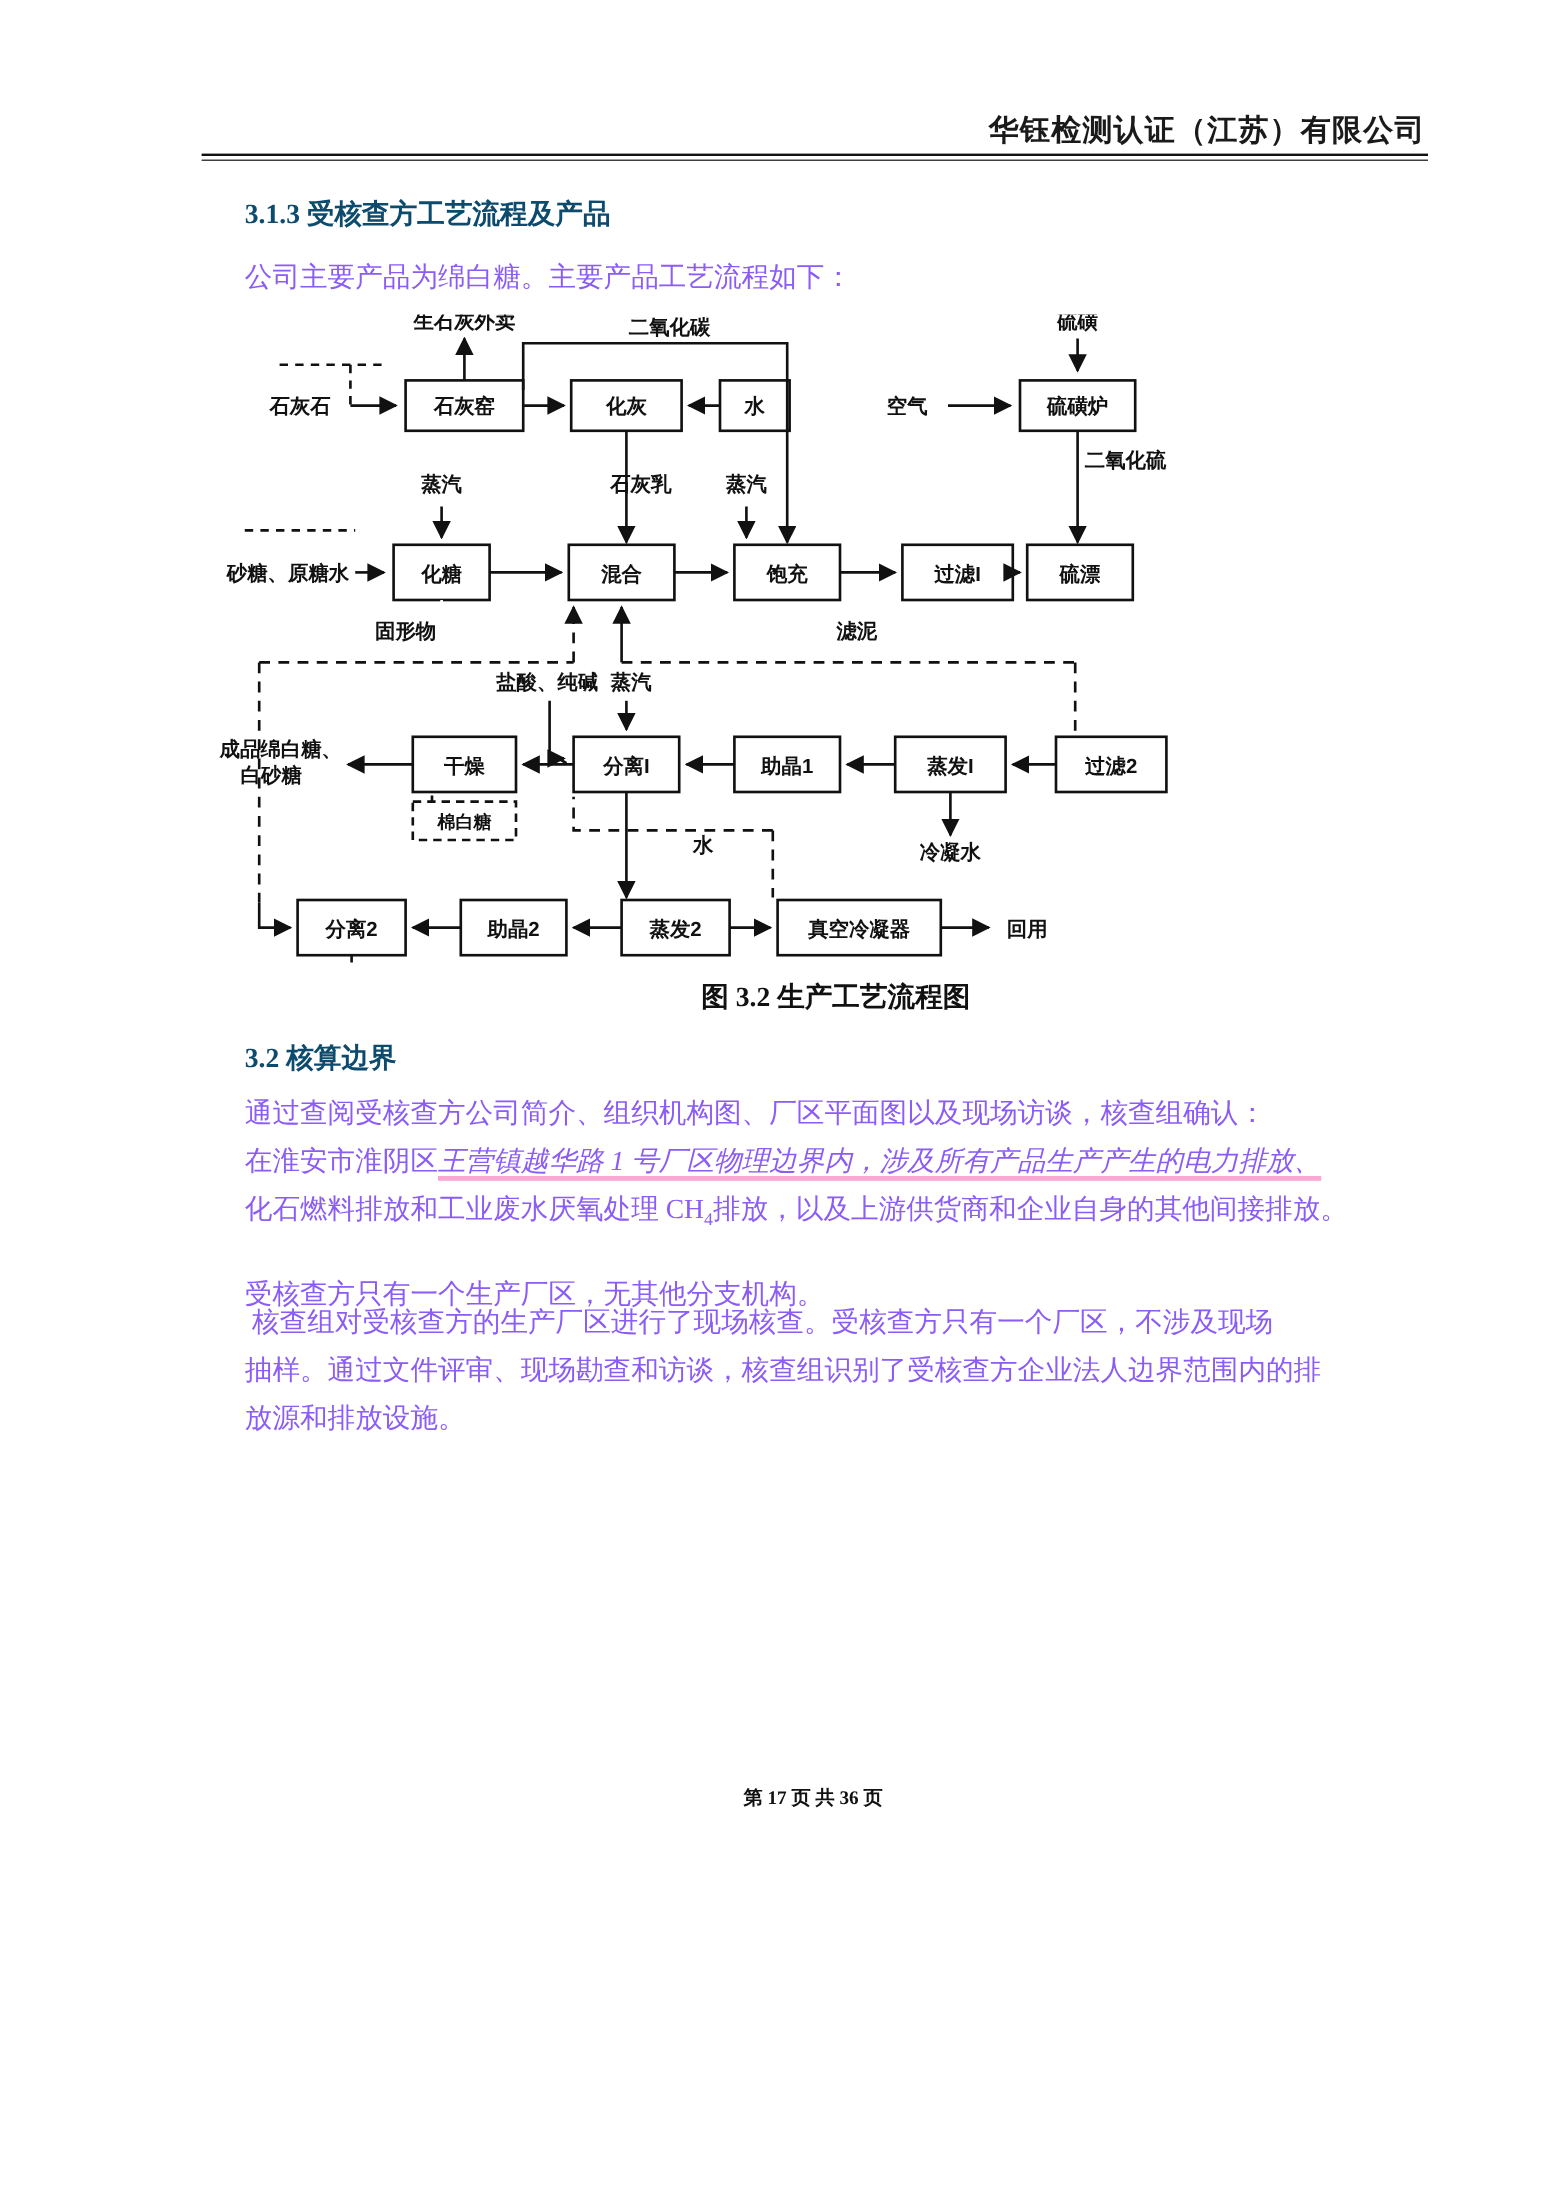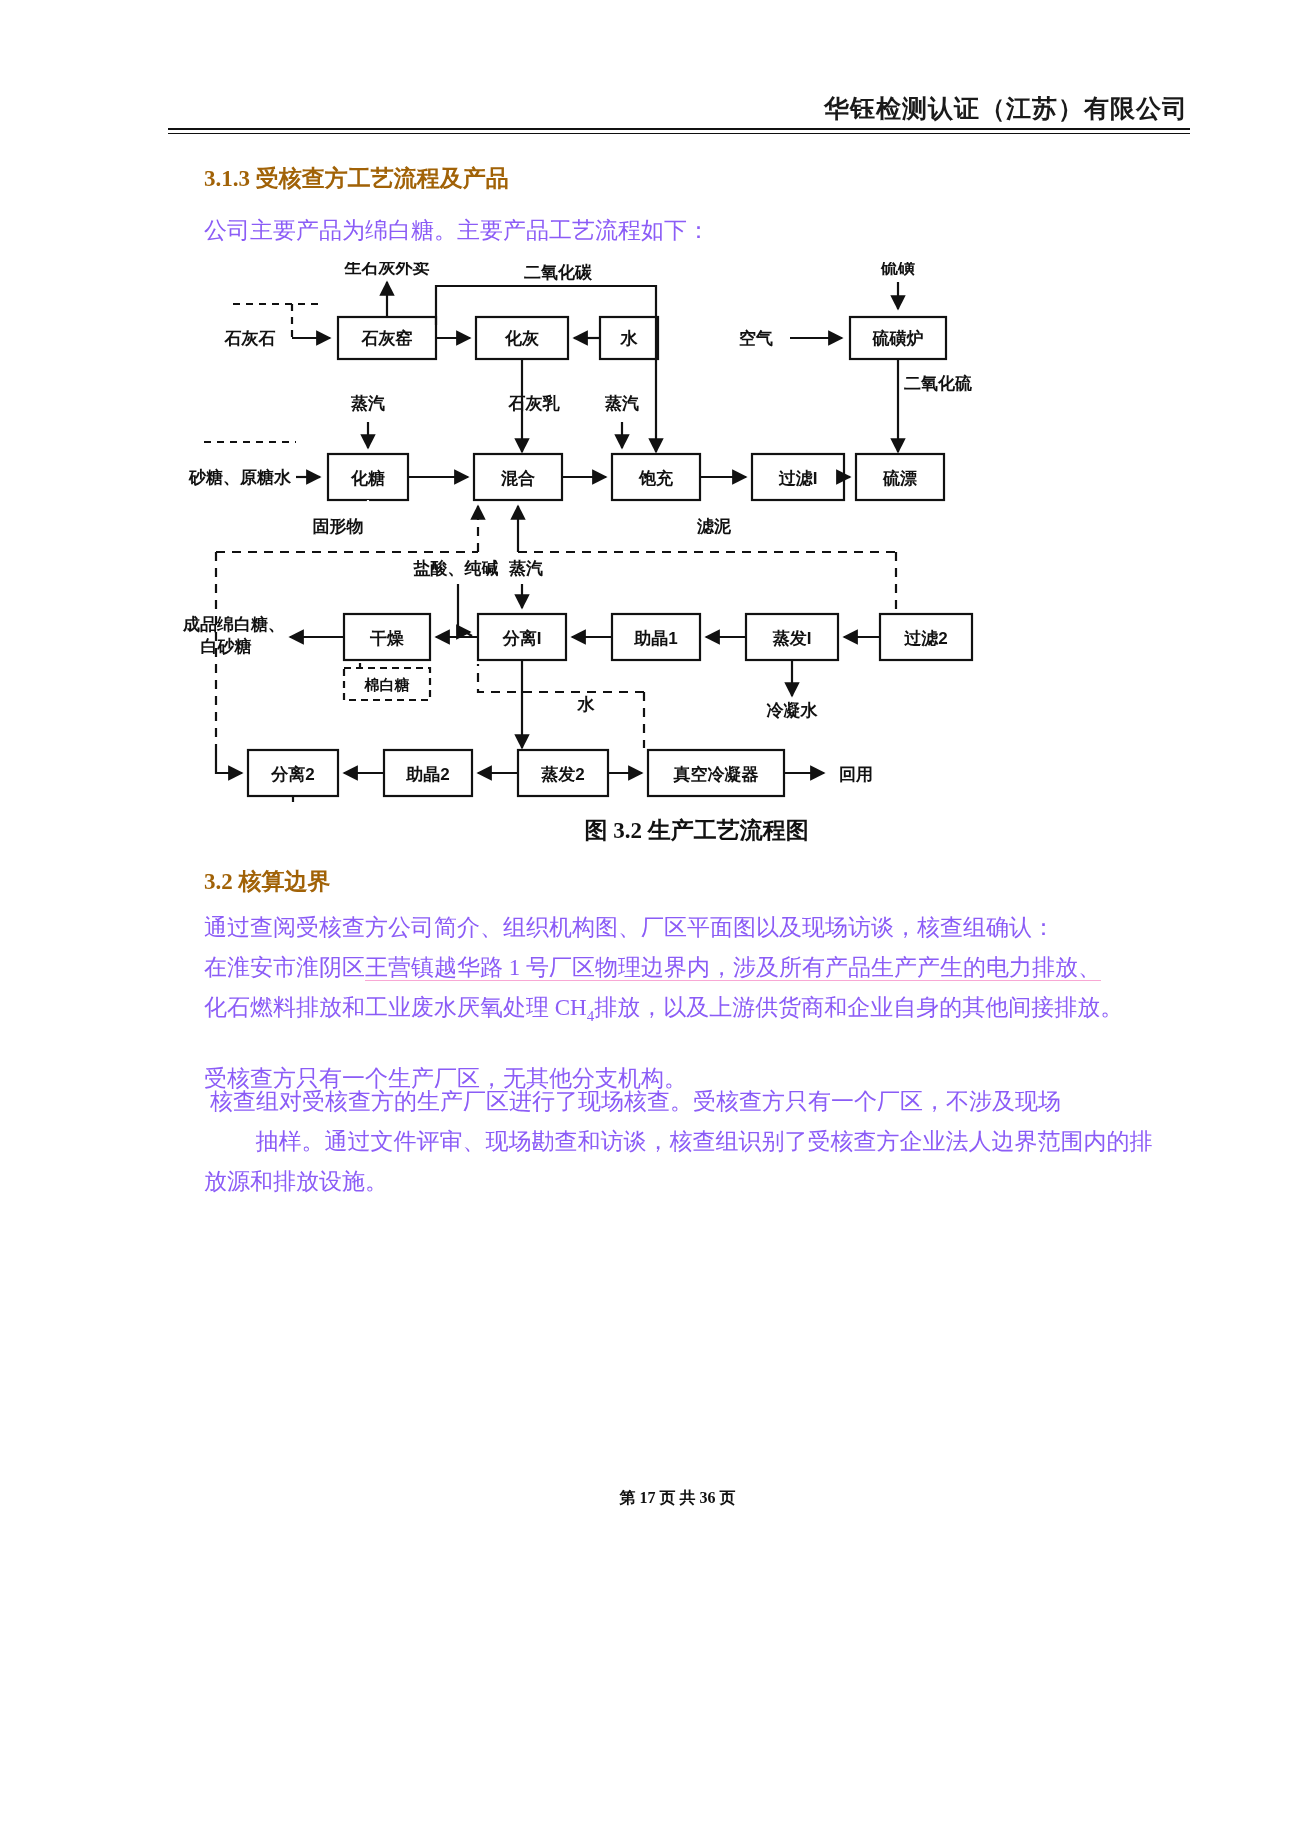--- a/index.html
+++ b/index.html
@@ -5,23 +5,23 @@
   html,body{margin:0;padding:0;background:#fff;}
   body{width:1299px;height:1838px;font-family:"Liberation Serif","DejaVu Serif",serif;color:#111;position:relative;}
   .page{position:absolute;inset:0;background:#fff;margin-left:28px;}
 
   
   .hdr{position:absolute;left:140px;top:92px;width:1020px;text-align:right;}
   .hdr-title{font-size:25px;font-weight:700;letter-spacing:1px;font-family:"Liberation Serif","DejaVu Serif",serif;color:#1a1a1a;}
   .hdr-rule{position:absolute;left:140px;top:128px;width:1022px;border-top:2px solid #111;border-bottom:1px solid #111;height:3px;}
 
   
-  .h3{position:absolute;font-size:23px;font-weight:700;color:#a16207;text-align:right;}
+  .h3{position:absolute;font-size:23px;font-weight:700;color:#0c4a6e;text-align:right;}
   .para{position:absolute;font-size:23px;line-height:40px;color:#8b5cf6;}
-  .u{border-bottom:1px solid #f9a8d4;}
+  .u{border-bottom:4px solid #f9a8d4;font-style:italic;}
   .sub{font-size:15px;vertical-align:sub;}
 
   
   .fig{position:absolute;left:150px;top:262px;width:1000px;height:540px;}
   .fig svg{display:block;}
   .cap{position:absolute;left:0;top:815px;width:1299px;text-align:center;font-size:23px;font-weight:700;color:#111;padding-left:19px;}
 
   
   .ftr{position:absolute;left:0;top:1488px;width:1299px;text-align:center;font-size:16px;font-weight:700;color:#111;}
 
@@ -212,18 +212,18 @@
     <span>在淮安市淮阴区</span><span class="u">王营镇越华路 1 号厂区物理边界内，涉及所有产品生产产生的电力排放、</span>
   </div>
 
   <div class="para" style="left:176px;top:988px;width:1000px;">
     <span>化石燃料排放和工业废水厌氧处理 CH</span><span class="sub">4</span><span>排放，以及上游供货商和企业自身的其他间接排放。</span>
   </div>
 
   <div class="para" style="left:176px;top:1059px;width:1000px;">受核查方只有一个生产厂区，无其他分支机构。</div>
 
   <div class="para" style="left:182px;top:1082px;width:1000px;">核查组对受核查方的生产厂区进行了现场核查。受核查方只有一个厂区，不涉及现场</div>
-  <div class="para" style="left:176px;top:1122px;width:1000px;text-align:center;">抽样。通过文件评审、现场勘查和访谈，核查组识别了受核查方企业法人边界范围内的排</div>
+  <div class="para" style="left:176px;top:1122px;width:1000px;">抽样。通过文件评审、现场勘查和访谈，核查组识别了受核查方企业法人边界范围内的排</div>
   <div class="para" style="left:176px;top:1162px;width:1000px;">放源和排放设施。</div>
 
   <div class="ftr">第 17 页 共 36 页</div>
 
 </div>
 
 </body></html>

